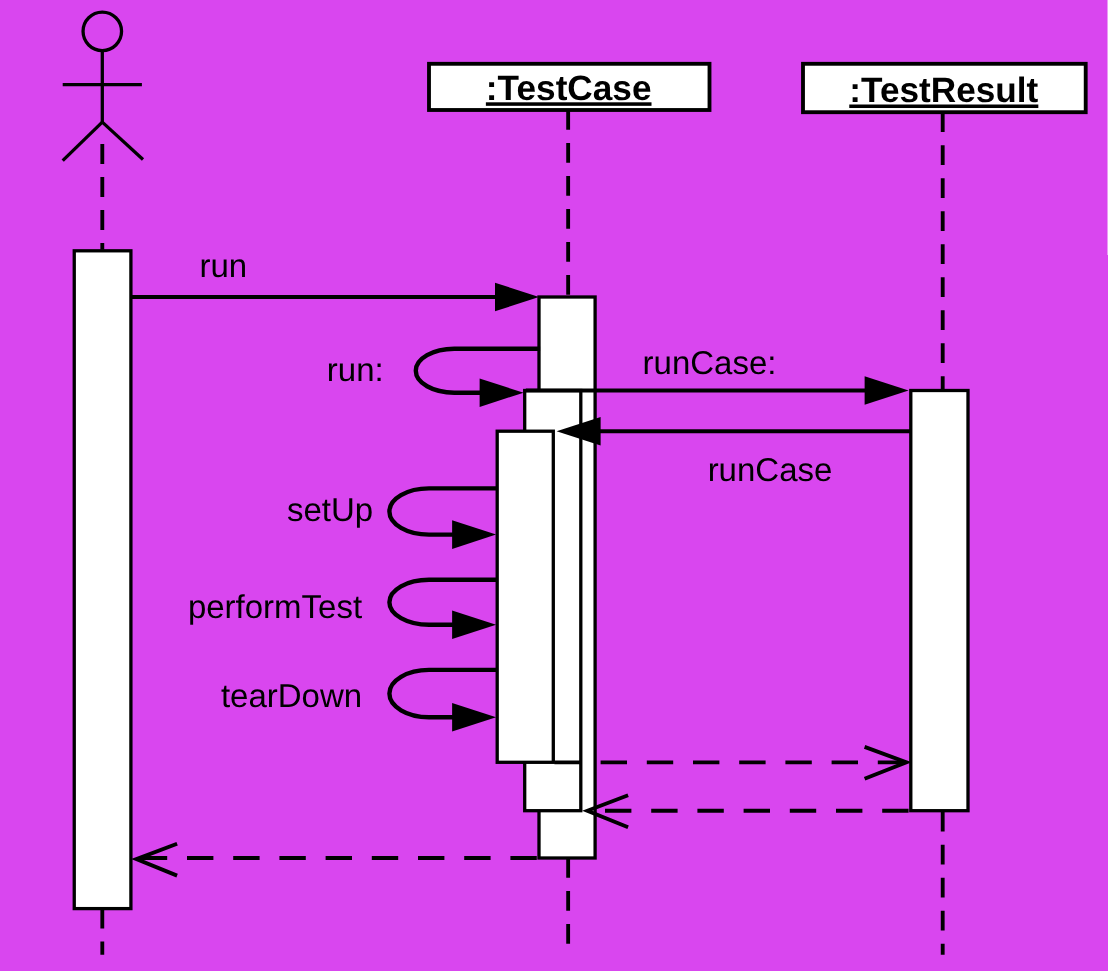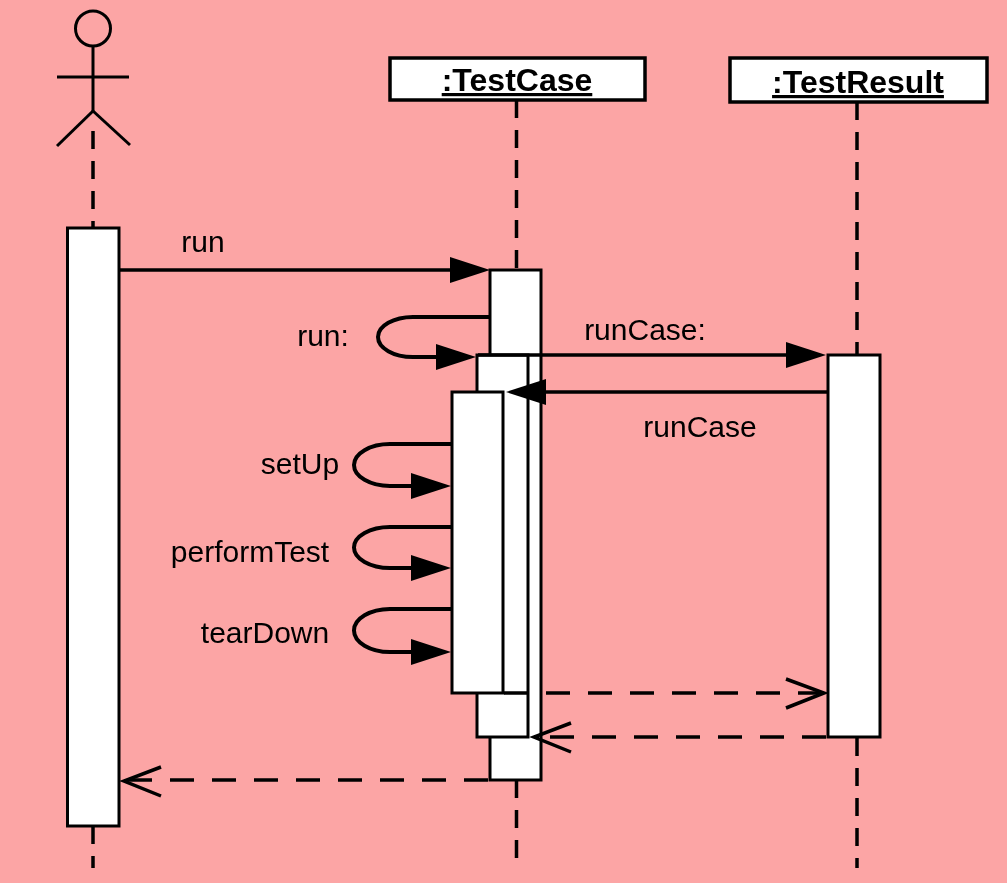--- a/index.html
+++ b/index.html
@@ -1,16 +1,16 @@
 <!DOCTYPE html>
 <html><head>
 <meta charset="utf-8">
 <style>
   html, body { margin: 0; padding: 0; background: #ffffff; }
-  .stage { position: relative; width: 1007px; height: 883px; background: #fca5a5; }
+  .stage { position: relative; width: 1007px; height: 883px; background: #d946ef; }
   svg { display: block; }
   text {
     font-family: "Liberation Sans", "DejaVu Sans", sans-serif;
     fill: #000000;
   }
   .msg-label { font-size: 30px; }
   .obj-label { font-size: 32px; font-weight: bold; text-decoration: underline; }
   .ln   { stroke: #000000; fill: none; }
   .fillw{ fill: #ffffff; stroke: #000000; }
   .head { fill: #000000; stroke: none; }

